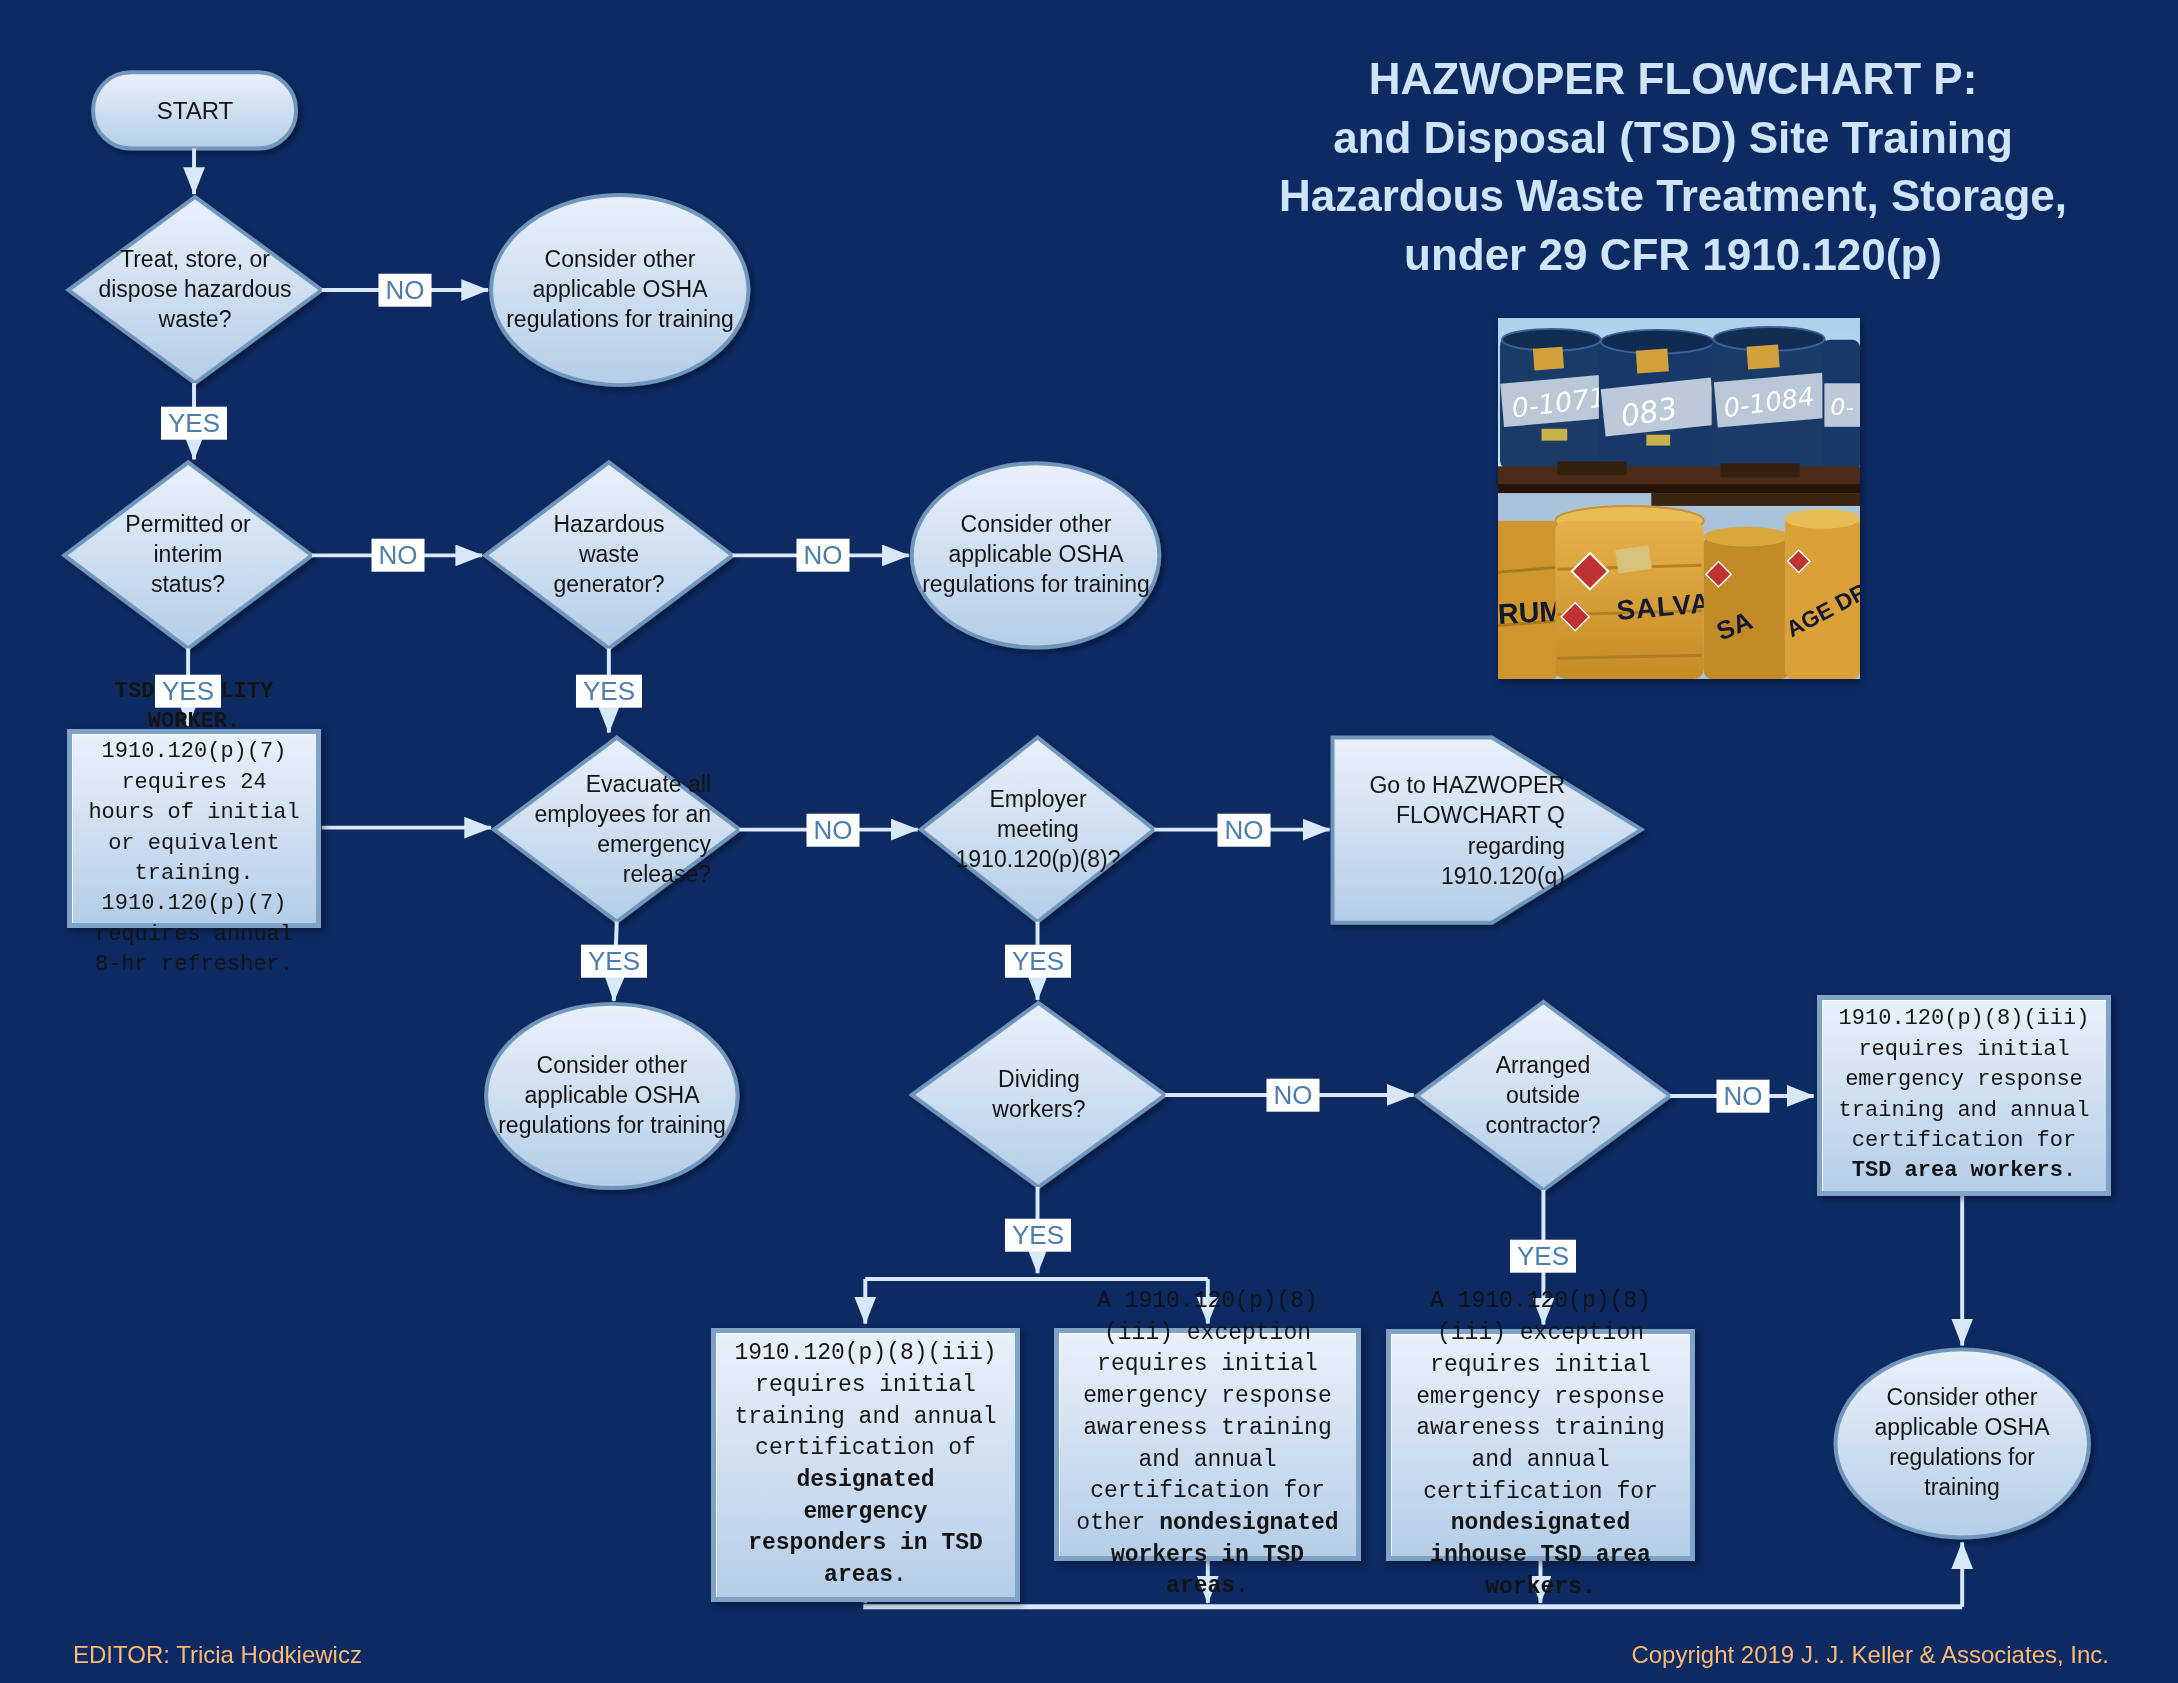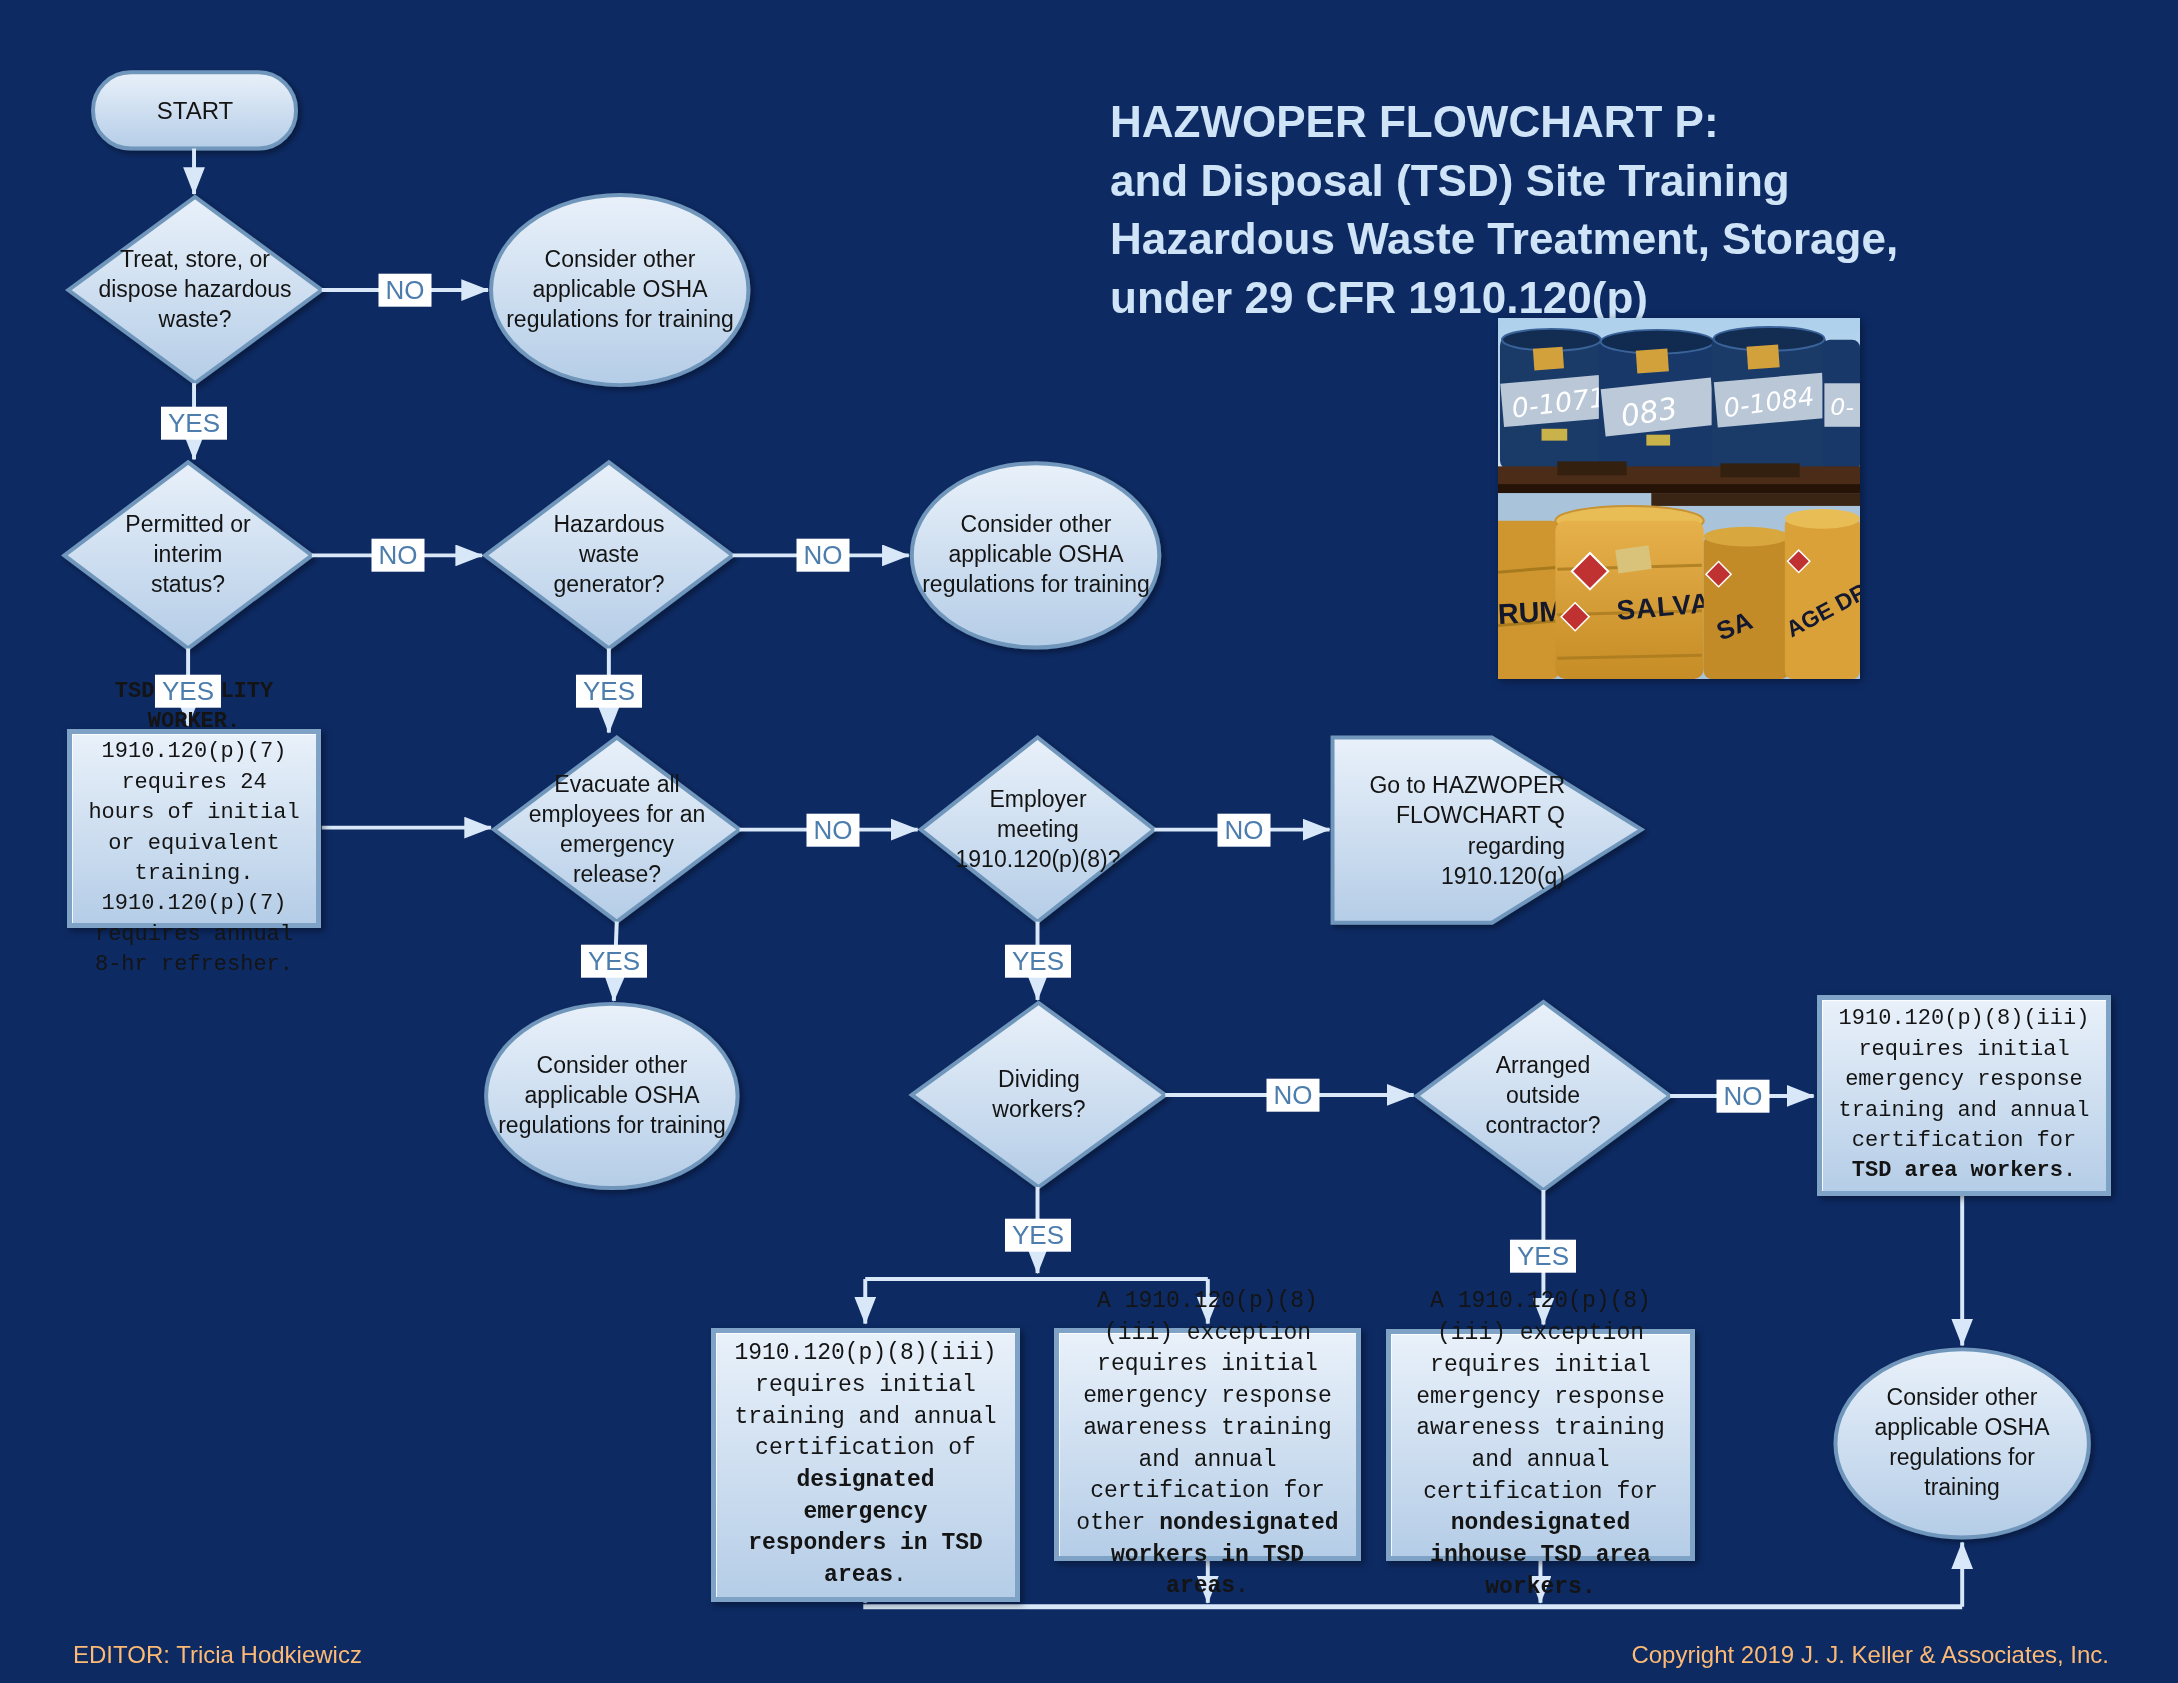--- a/index.html
+++ b/index.html
@@ -24,22 +24,22 @@
   .tag{
     position:absolute;transform:translate(-50%,-50%);
     background:#ffffff;color:#4c7dad;font-size:26px;line-height:1.1;
     padding:2px 7px;white-space:nowrap;
   }
   .pent-text{
     position:absolute;display:flex;align-items:center;
     font-size:23px;line-height:1.32;color:#141414;text-align:right;
   }
   #title{
-    position:absolute;left:1110px;top:50px;width:990px;
-    text-align:left;font-size:44px;font-weight:bold;color:#cfe4f7;line-height:1.33;margin-top:43px;
+    position:absolute;left:1178px;top:50px;width:990px;
+    text-align:center;font-size:44px;font-weight:bold;color:#cfe4f7;line-height:1.33;
   }
   .footer-text{position:absolute;font-size:24px;color:#fdba74;}
   #photo{position:absolute;left:1498px;top:318px;box-shadow:2px 2px 8px rgba(0,0,0,.4);}
 </style>
 </head>
 <body>
 
 <div id="canvas">
 
   <svg id="connectors" width="2178" height="1683" viewBox="0 0 2200 1700">
@@ -107,21 +107,21 @@
     <div>Hazardous Waste Treatment, Storage,</div>
     <div>under 29 CFR 1910.120(p)</div>
   </div>
 
   <div class="shape-text" style="left:195px;top:111px;width:178px;font-size:24px;">START</div>
   <div class="shape-text" style="left:195px;top:290px;width:210px;">Treat, store, or dispose hazardous waste?</div>
   <div class="shape-text" style="left:620px;top:290px;width:233px;">Consider other applicable OSHA regulations for training</div>
   <div class="shape-text" style="left:188px;top:555px;width:129px;">Permitted or interim status?</div>
   <div class="shape-text" style="left:609px;top:555px;width:129px;">Hazardous waste generator?</div>
   <div class="shape-text" style="left:1036px;top:555px;width:233px;">Consider other applicable OSHA regulations for training</div>
-  <div class="shape-text" style="left:617px;top:830px;width:188px;">Evacuate all employees for an emergency release?</div>
+  <div class="shape-text" style="left:617px;top:830px;width:188px;text-align:right;">Evacuate all employees for an emergency release?</div>
   <div class="shape-text" style="left:1038px;top:830px;width:178px;">Employer meeting 1910.120(p)(8)?</div>
   <div class="pent-text" style="left:1342px;top:738px;width:223px;height:185px;">
     <span>Go to HAZWOPER FLOWCHART Q regarding 1910.120(q)</span>
   </div>
   <div class="shape-text" style="left:612px;top:1096px;width:233px;">Consider other applicable OSHA regulations for training</div>
   <div class="shape-text" style="left:1039px;top:1095px;width:119px;">Dividing workers?</div>
   <div class="shape-text" style="left:1543px;top:1096px;width:149px;">Arranged outside contractor?</div>
   <div class="shape-text" style="left:1962px;top:1443px;width:223px;">Consider other applicable OSHA regulations for training</div>
 
   <div class="rect-node" style="left:67px;top:729px;width:254px;height:199px;">

